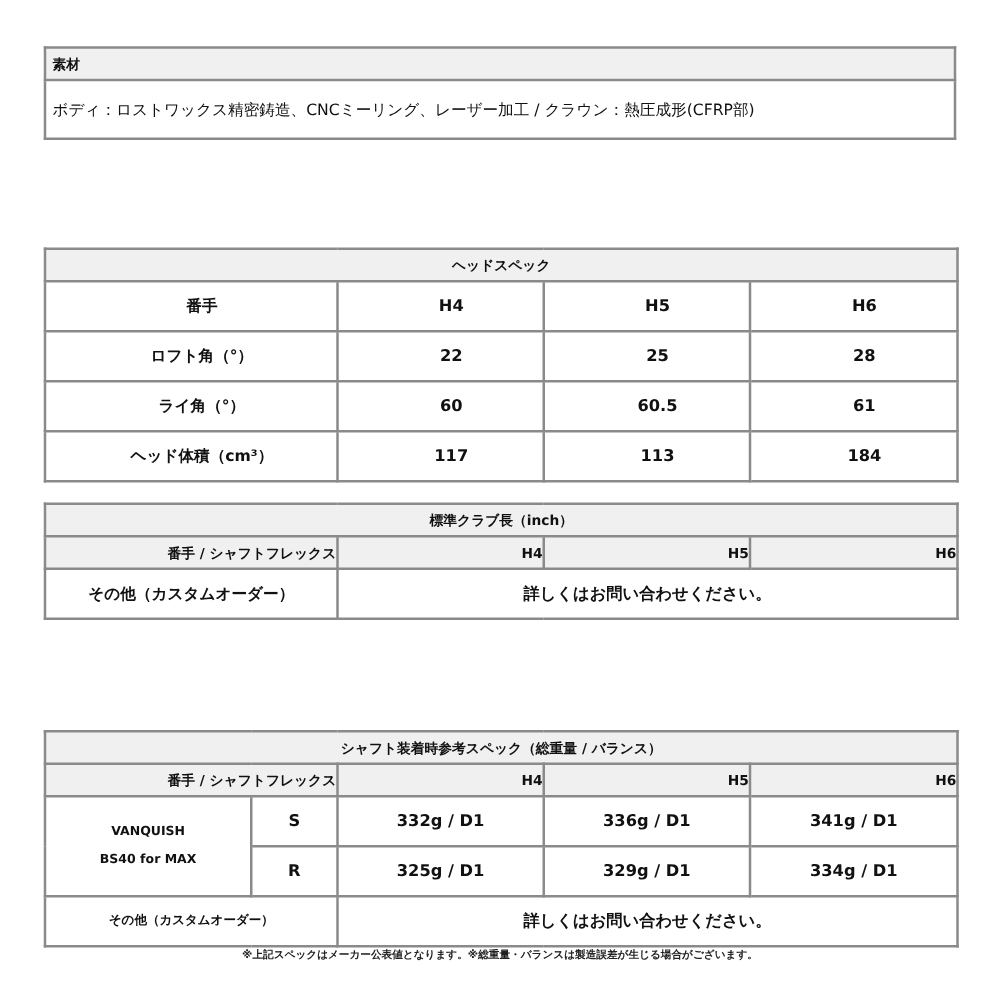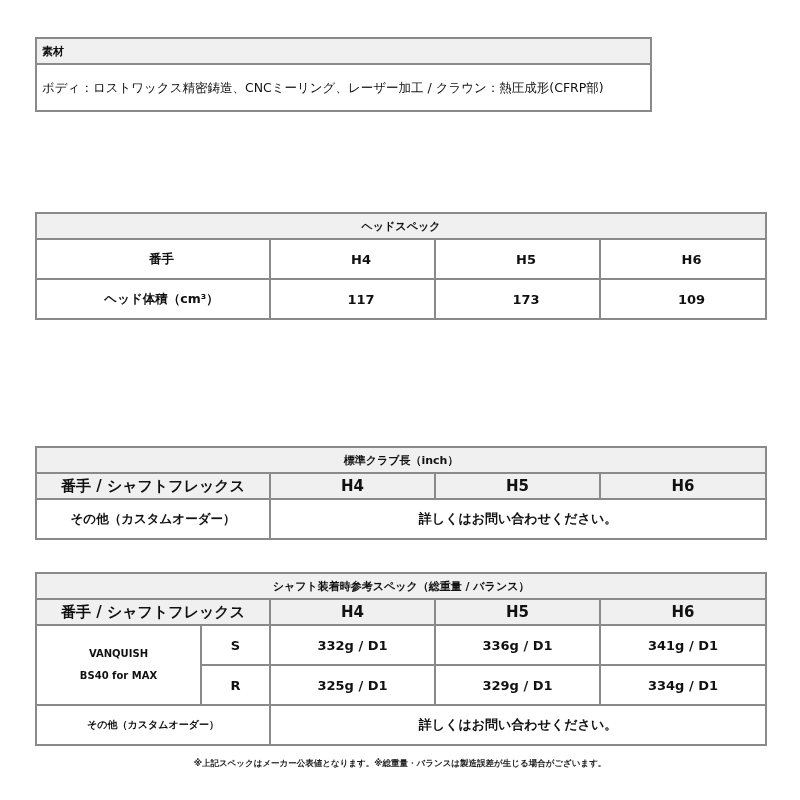--- a/index.html
+++ b/index.html
@@ -6,48 +6,48 @@
     html, body { width: 800px; height: 800px; background: #ffffff; }
     body {
       position: relative;
       font-family: "DejaVu Sans", "Liberation Sans", sans-serif;
       color: #111111;
       overflow: hidden;
     }
     table {
       position: absolute;
       left: 35px;
-      width: 617px;
+      width: 730px;
       border-collapse: collapse;
       table-layout: fixed;
     }
     td, th {
       border: 2px solid #8a8a8a;
       font-weight: normal;
       vertical-align: middle;
     }
     .hdr { background: #f0f0f0; }
     
     #t-material { top: 37px; }
     #t-material td { text-align: left; padding: 0 5px; font-size: 12.5px; }
     #t-material .sec-hdr { height: 26px; font-size: 11px; font-weight: bold; }
     #t-material .sec-body { font-size: 12.5px; line-height: 21px; }
     #t-material .r1 { height: 52px; }
     #t-material .r2 { height: 47px; margin-left: 23px; }
     
     .spec td { text-align: center; }
     .title-row td { height: 26px; font-size: 11px; font-weight: bold; }
-    .col-hdr td { height: 26px; font-size: 15px; font-weight: bold; }
-    #t-head { top: 212px; }
+    .col-hdr td { height: 26px; font-size: 11px; font-weight: bold; text-align: right; }
+    #t-head { top: 198px; }
     #t-head .row td { height: 40px; font-size: 13px; font-weight: bold; padding-left: 17px; }
     #t-head .row td.lbl { font-size: 12.5px; }
-    #t-length { top: 446px; padding-left: 10px; }
+    #t-length { top: 402px; padding-left: 10px; }
     #t-length .row td { height: 40px; font-size: 13px; font-weight: bold; }
     #t-length .row td.lbl { font-size: 12.5px; }
-    #t-shaft { top: 572px; }
+    #t-shaft { top: 584px; }
     #t-shaft .row td { height: 40px; font-size: 13px; font-weight: bold; }
     #t-shaft .row td.lbl { font-size: 10px; line-height: 22px; }
     .footnote {
       position: absolute;
       left: 0; top: 758px;
       width: 800px;
       text-align: center;
       font-size: 8.5px;
       font-weight: bold;
       color: #222222;
@@ -80,24 +80,36 @@
       <tr class="title-row hdr">
     <td colspan="4">ヘッドスペック</td>
   </tr>
   <tr class="row">
     <td class="lbl">番手</td>
     <td>H4</td>
     <td>H5</td>
     <td>H6</td>
   </tr>
   <tr class="row">
+    <td class="lbl">ロフト角（°）</td>
+    <td>22</td>
+    <td>25</td>
+    <td>28</td>
+  </tr>
+  <tr class="row">
+    <td class="lbl">ライ角（°）</td>
+    <td>60</td>
+    <td>60.5</td>
+    <td>61</td>
+  </tr>
+  <tr class="row">
     <td class="lbl">ヘッド体積（cm³）</td>
     <td>117</td>
-    <td>173</td>
-    <td>109</td>
+    <td>113</td>
+    <td>184</td>
   </tr>
 </tbody>
   </table>
 
 <table id="t-length" class="spec">
   <colgroup>
       <col style="width:234px">
       <col style="width:165px">
       <col style="width:165px">
       <col style="width:166px">

